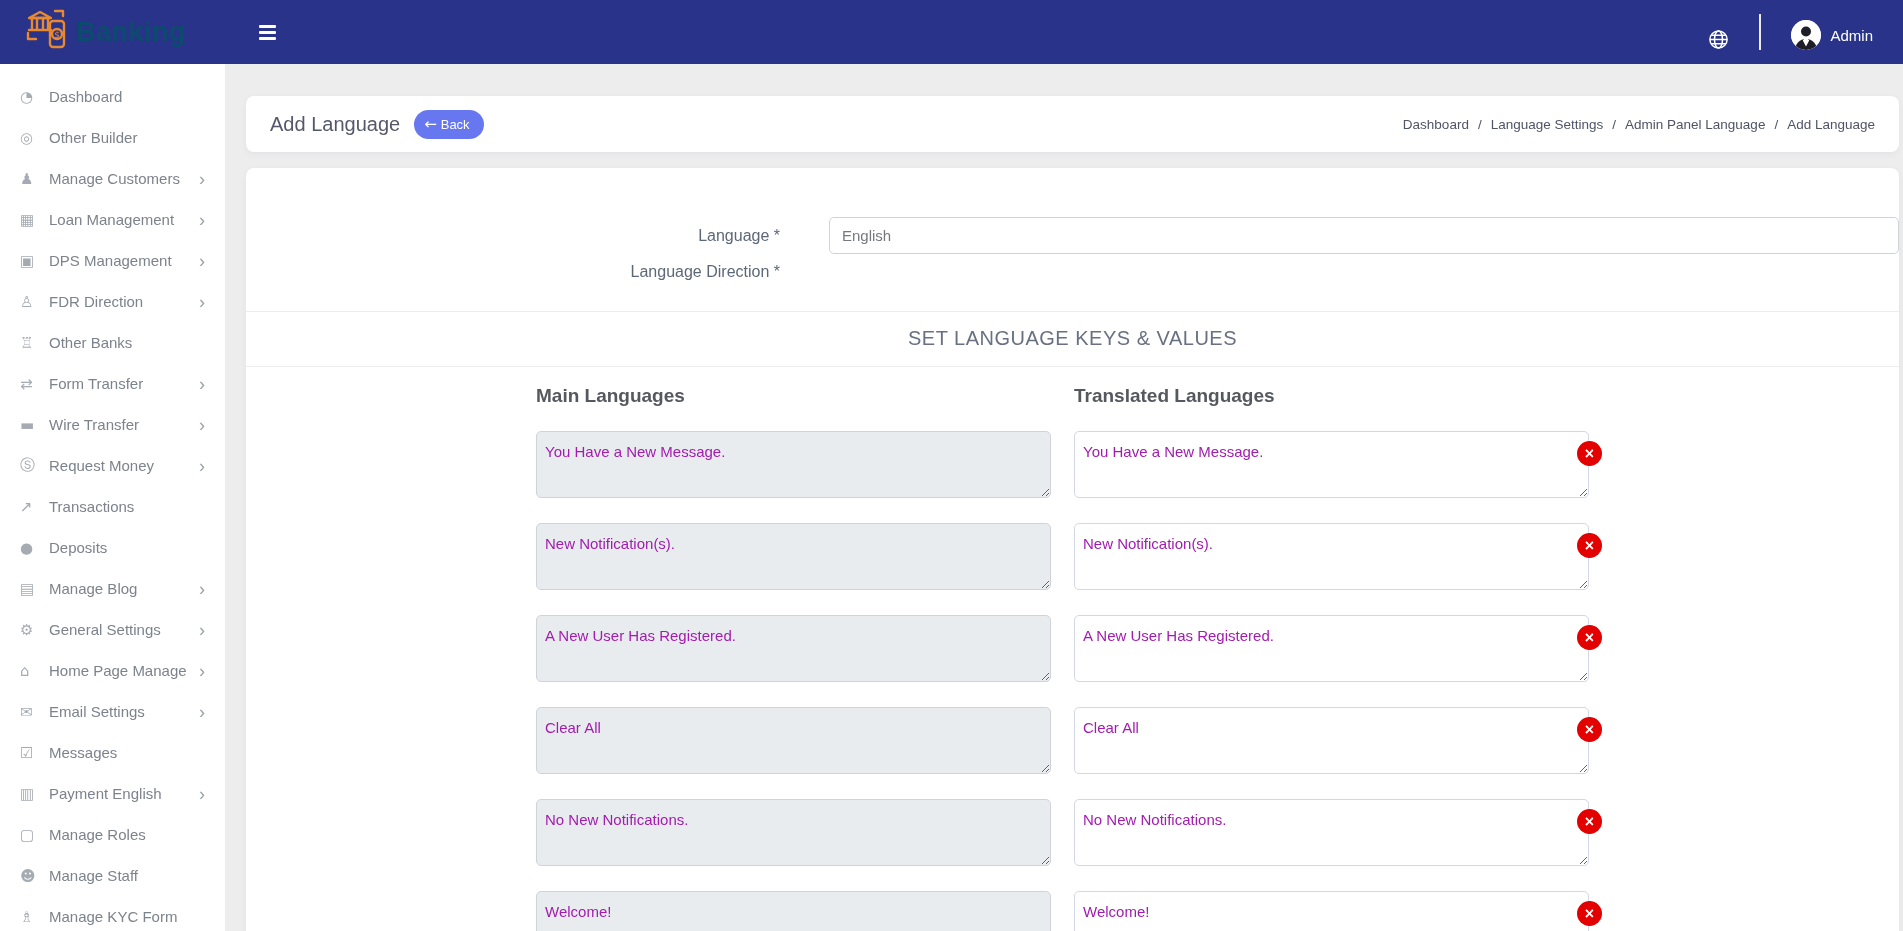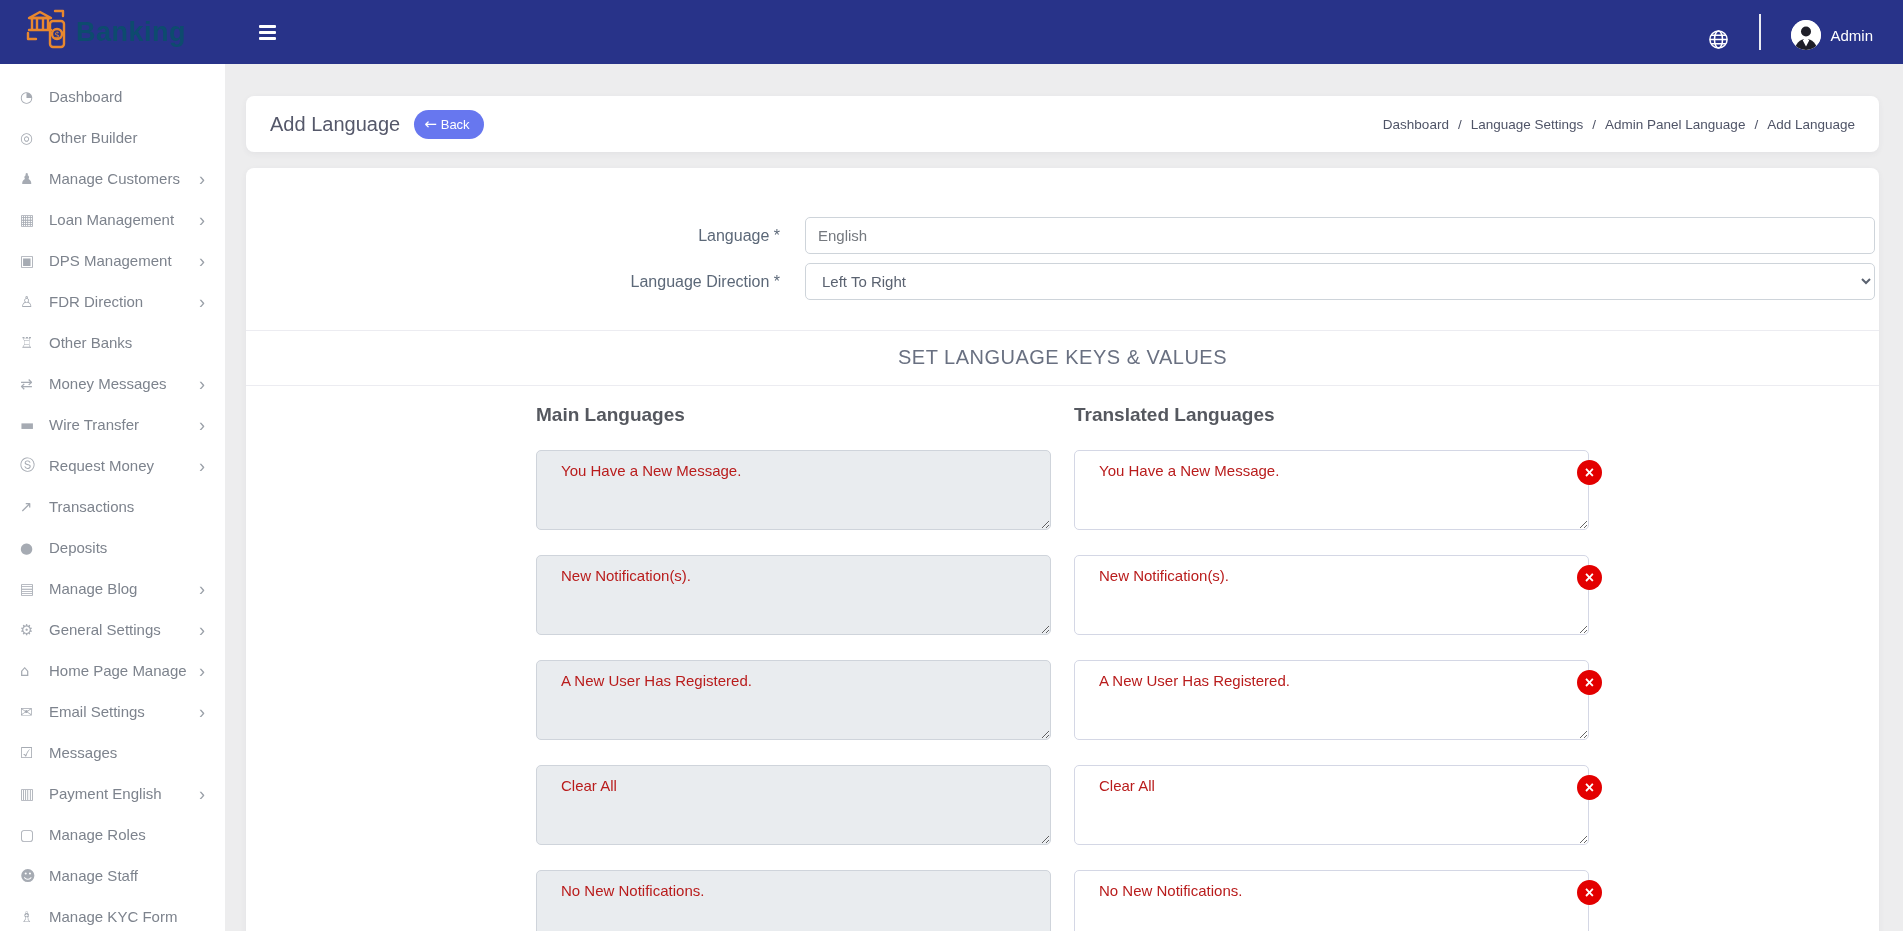--- a/index.html
+++ b/index.html
@@ -68,21 +68,21 @@
     font-family:inherit;
   }
   .back-btn .arrow { font-size:15px; margin-right:4px; font-family:"DejaVu Sans", sans-serif; }
   .breadcrumb { margin-left:auto; font-size:13.5px; color:#4f5467; display:flex; align-items:center; }
   .bc-item { color:#4f5467; text-decoration:none; cursor:pointer; }
   .bc-sep { margin:0 9px; color:#4f5467; }
 
   .main-card { padding-top:49px; min-height:760px; }
 
   
-  .form-row { display:flex; align-items:center; margin-bottom:9px; }
+  .form-row { display:flex; align-items:center; margin-bottom:9px;gap:24px; }
   .form-label { width:534px; text-align:right; color:#5c6878; font-size:16px; flex:none; }
   .form-field { margin-left:25px; width:1070px; }
   .text-input, .select-input {
     width:100%; height:37px; border:1px solid #ced4da; border-radius:5px;
     padding:0 12px; font-size:15px; color:#75797f; background:#fff;
     font-family:inherit; outline:none;
   }
   .select-input { color:#5a6270; }
 
   .rule { border:none; border-top:1px solid #ececf1; margin-top:30px; }
@@ -90,22 +90,22 @@
     text-align:center; font-size:20px; font-weight:normal; color:#697081;
     letter-spacing:.5px; padding:15px 0 16px 0;
   }
   .rule2 { border:none; border-top:1px solid #ececf1; }
 
   .keys-area { padding:0 290px; }
   .col-heads { display:flex; gap:23px; margin:18px 0 24px 0; }
   .col-heads h3 { width:515px; font-size:19px; color:#55585f; font-weight:bold; }
   .lang-row { display:flex; gap:23px; margin-bottom:21px; }
   .ta {
-    width:515px; height:80px; border:1px solid #d4d7e5; border-radius:5px;
-    padding:11px 24px; font-size:15px; color:#b91c1c; resize:both;
+    width:515px; height:67px; border:1px solid #d4d7e5; border-radius:5px;
+    padding:11px 8px; font-size:15px; color:#a21caf; resize:both;
     font-family:inherit; outline:none; background:#fff;
   }
   .main-ta { background:#e9ecef; border-color:#cfd4db; }
   .trans-wrap { position:relative; width:515px; }
   .trans-wrap .ta { width:100%; }
   .del-btn {
     position:absolute; top:10px; right:-13px; width:25px; height:25px;
     border-radius:50%; background:#e30000; color:#fff; border:none;
     font-size:16px; font-weight:bold; line-height:23px; text-align:center;
     cursor:pointer; padding:0;
@@ -200,21 +200,21 @@
     </li>
 
     <li class="side-item">
       <span class="side-icon">♖</span>
       <span class="side-label">Other Banks</span>
 
     </li>
 
     <li class="side-item">
       <span class="side-icon">⇄</span>
-      <span class="side-label">Money Messages</span>
+      <span class="side-label">Form Transfer</span>
       <span class="chev">›</span>
     </li>
 
     <li class="side-item">
       <span class="side-icon">▬</span>
       <span class="side-label">Wire Transfer</span>
       <span class="chev">›</span>
     </li>
 
     <li class="side-item">
@@ -314,25 +314,20 @@
 
       <div class="form-row">
         <label class="form-label">Language *</label>
         <div class="form-field">
           <input class="text-input" type="text" value="English" style="">
         </div>
       </div>
 
       <div class="form-row">
         <label class="form-label">Language Direction *</label>
-        <div class="form-field">
-          <select class="select-input">
-            <option>Left To Right</option>
-          </select>
-        </div>
       </div>
 
       <hr class="rule">
       <h2 class="section-title">SET LANGUAGE KEYS &amp; VALUES</h2>
       <hr class="rule2">
 
       <div class="keys-area">
         <div class="col-heads">
           <h3>Main Languages</h3>
           <h3>Translated Languages</h3>

